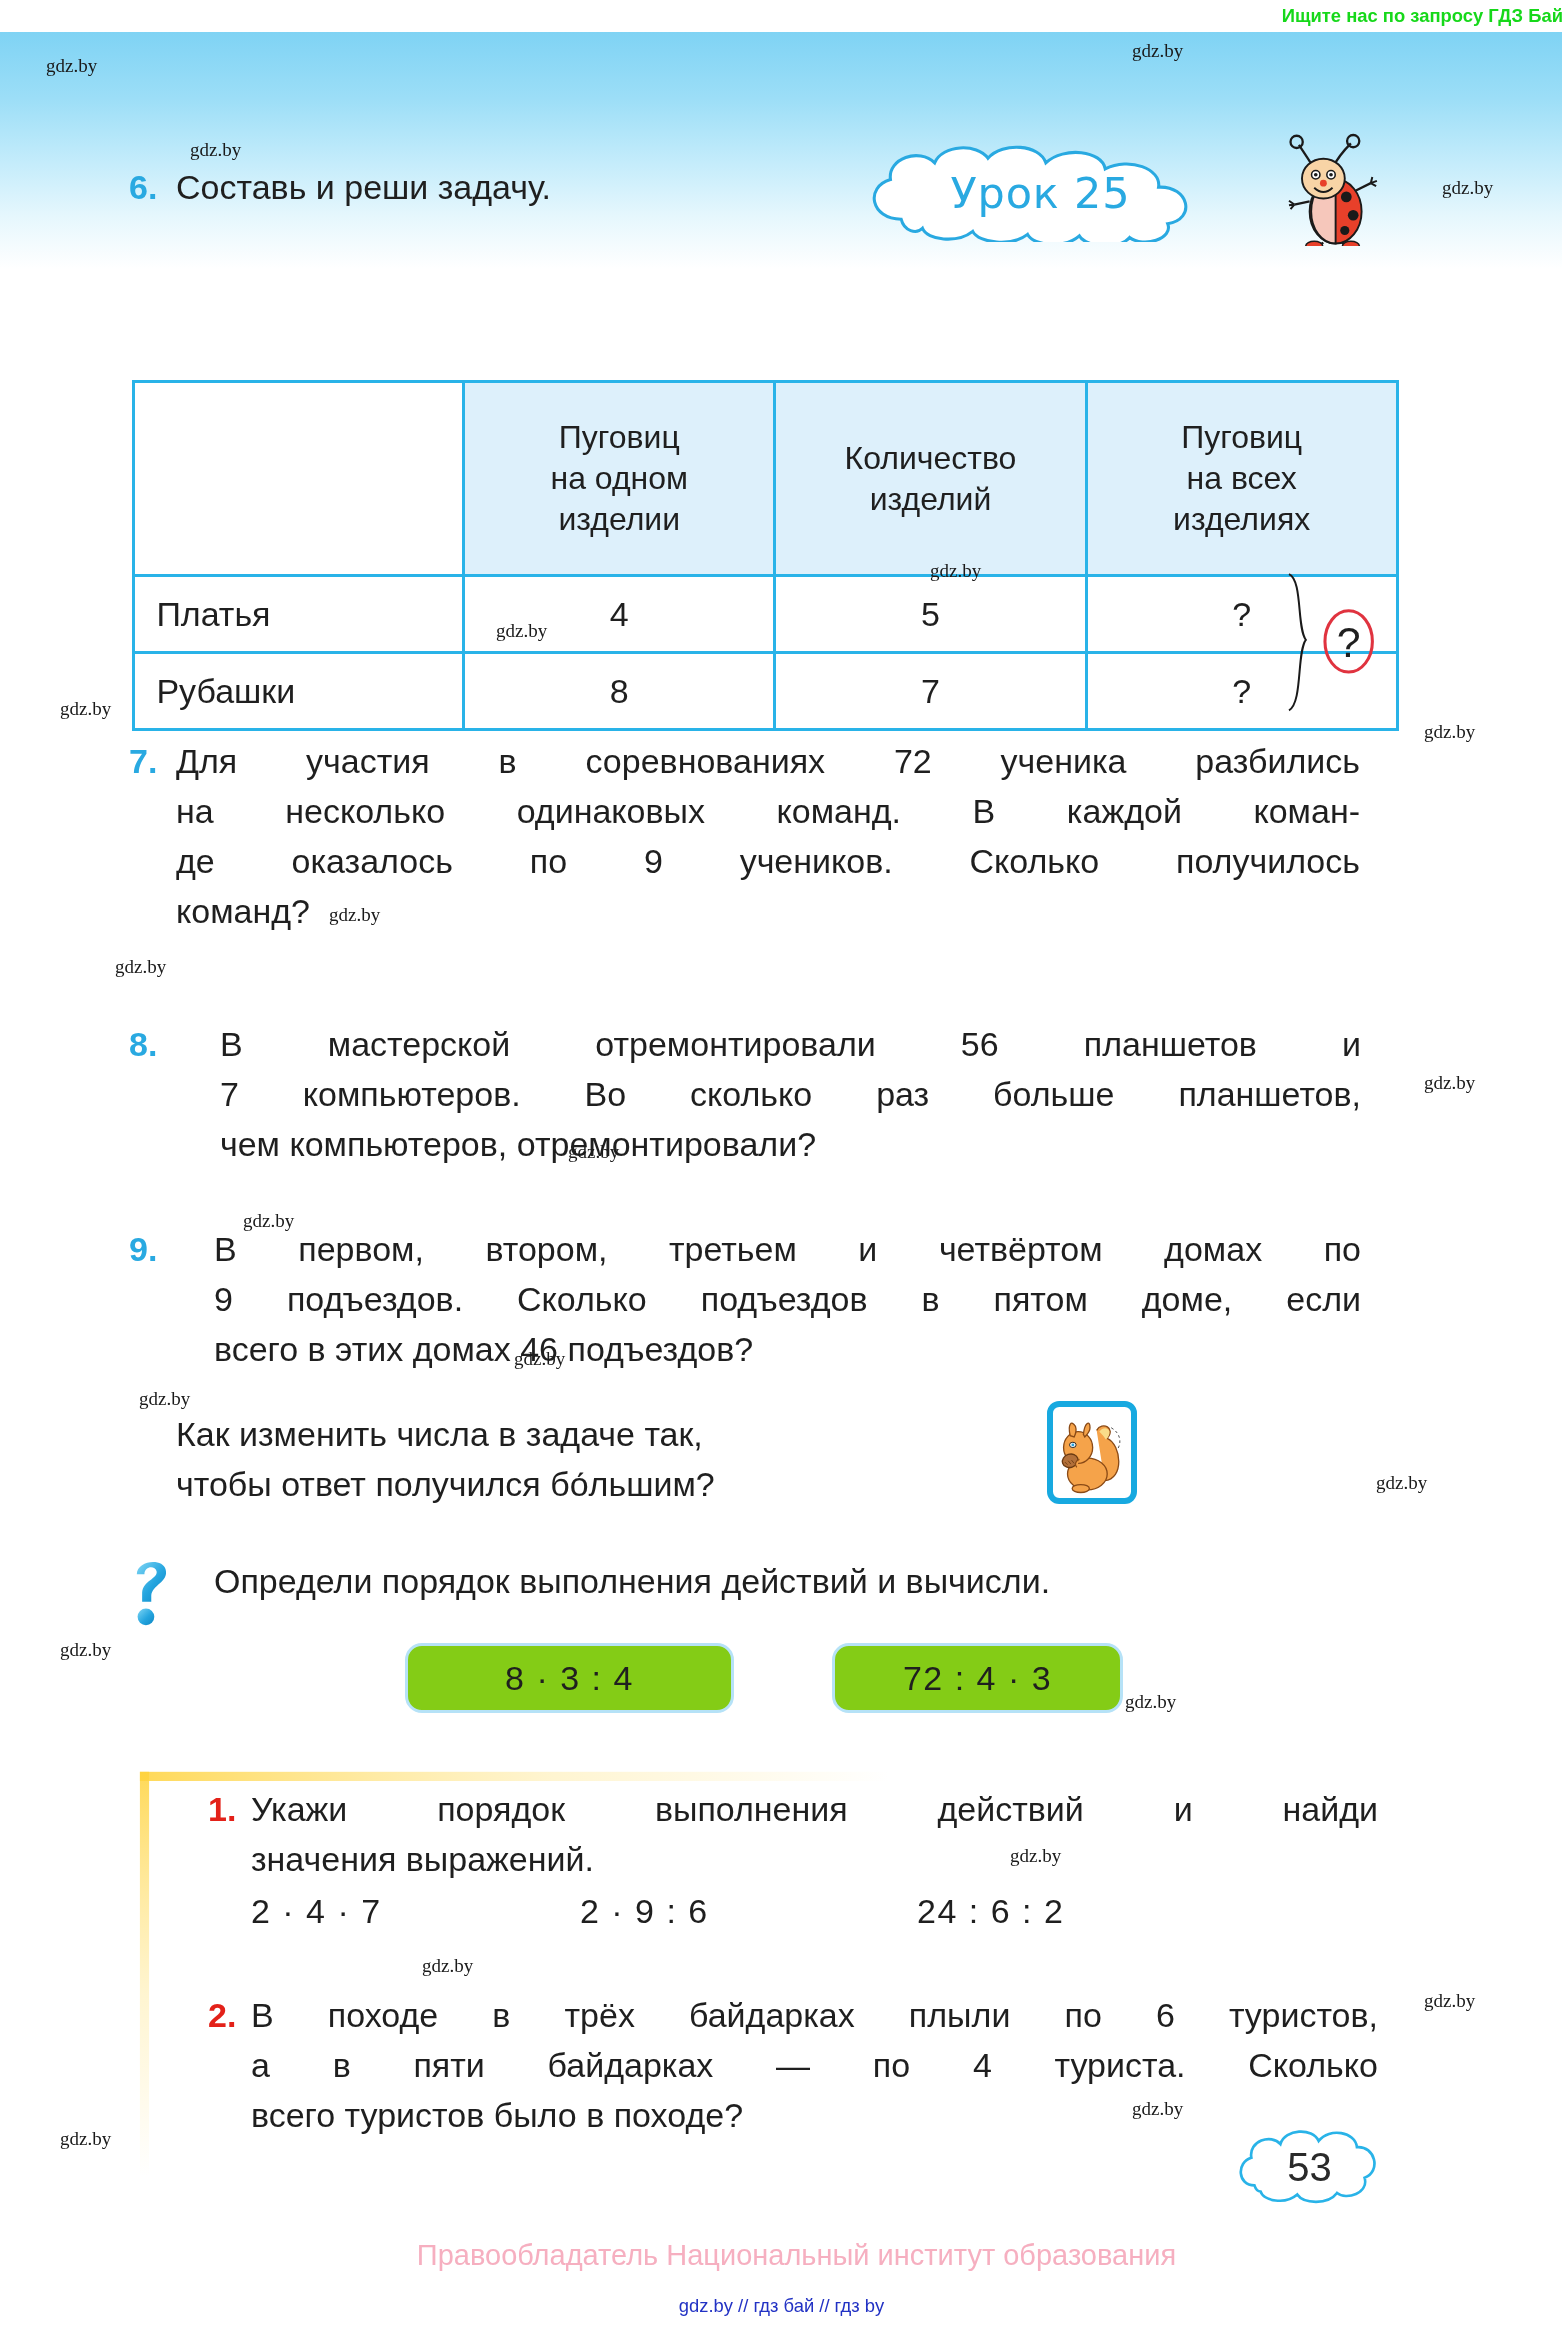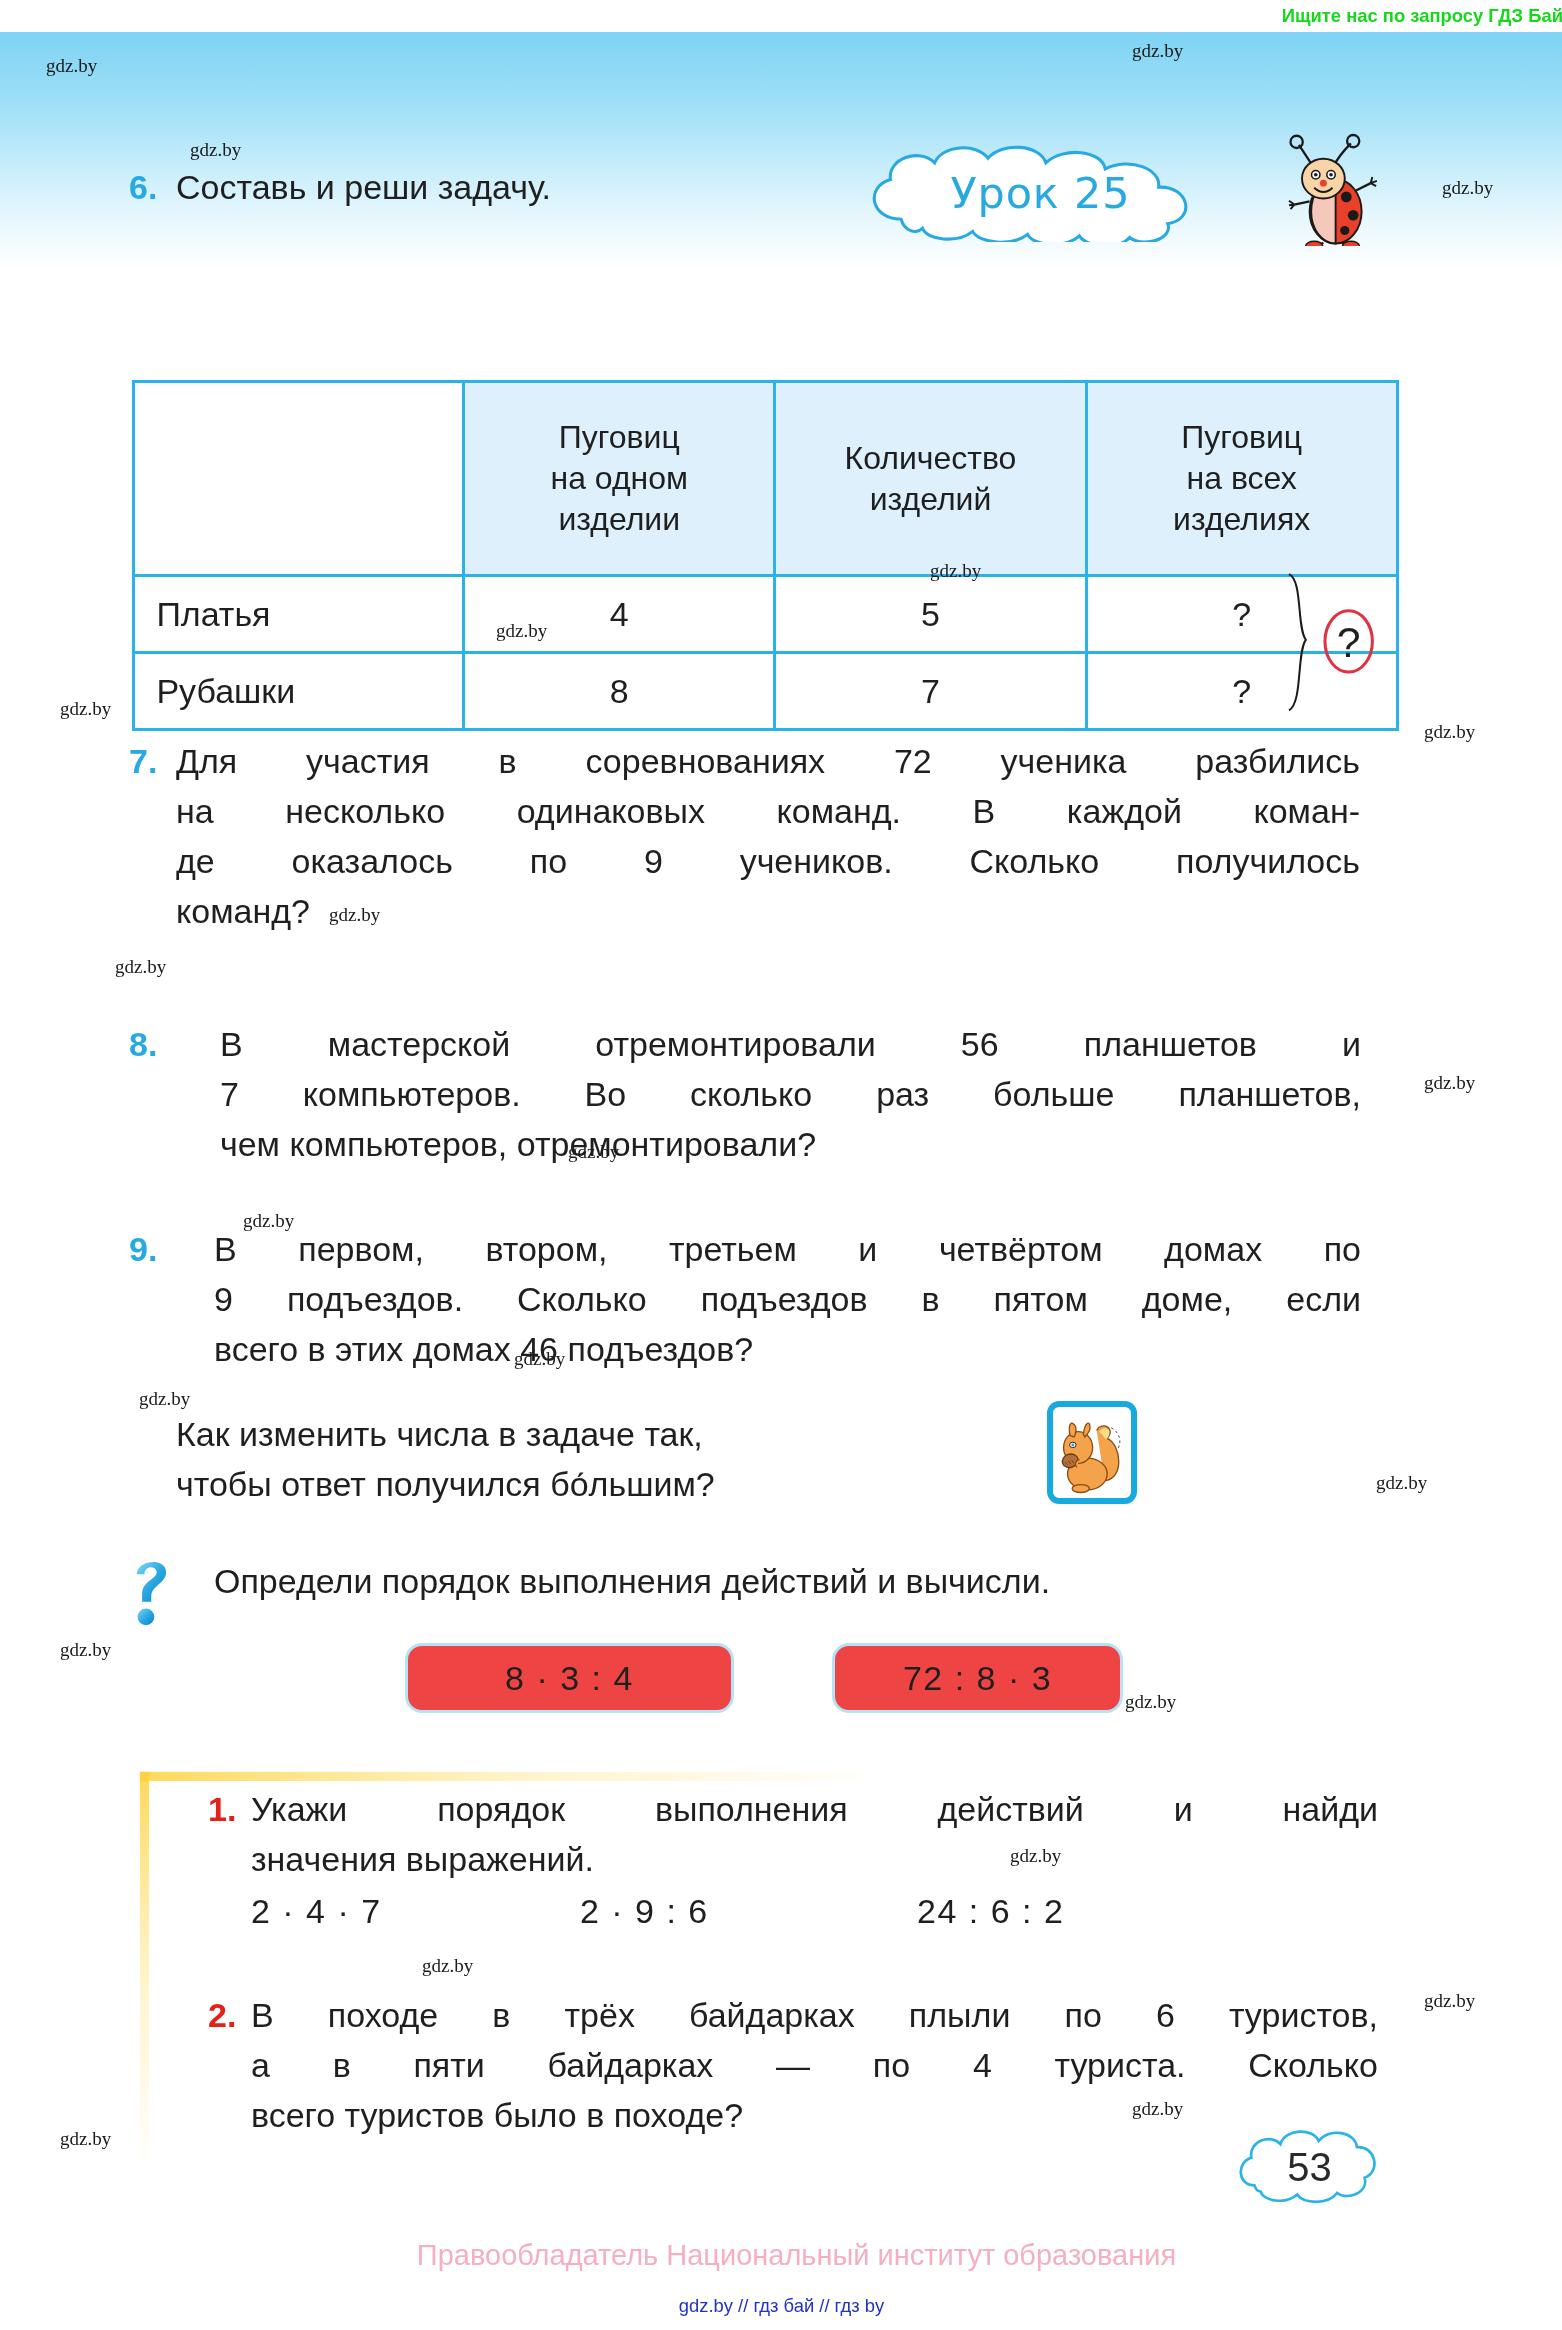--- a/index.html
+++ b/index.html
@@ -210,21 +210,21 @@
     font-family: "Liberation Sans", sans-serif;
     white-space: nowrap;
   }
 
   
   .expr-chip {
     position: absolute;
     box-sizing: border-box;
     border: 3.8px solid #b6e2f7;
     border-radius: 17px;
-    background: #ef4444;
+    background: #84cc16;
     display: flex;
     align-items: center;
     justify-content: center;
     color: #1f1f1f;
     font-size: 34px;
     font-family: "Liberation Sans", sans-serif;
     letter-spacing: 1.5px;
   }
   .chip-1 { left: 405px; top: 1611px; width: 329px; height: 70px; }
   .chip-2 { left: 832px; top: 1611px; width: 291px; height: 70px; }
@@ -510,21 +510,21 @@
           <stop offset="100%" stop-color="#0d86c3"></stop>
         </linearGradient>
       </defs>
       <path d="M10 24 C10 6 44 2 48 18 C52 34 30 38 29 52 L29 60 L17 60 L17 48 C18 32 38 30 36 20 C34 12 20 13 20 24 Z" fill="url(#qg)"></path>
       <circle cx="22" cy="80" r="11" fill="url(#qg)"></circle>
     </svg>
   </div>
   <div class="order-line">Определи порядок выполнения действий и вычисли.</div>
 
   <div class="expr-chip chip-1">8 · 3 : 4</div>
-  <div class="expr-chip chip-2">72 : 8 · 3</div>
+  <div class="expr-chip chip-2">72 : 4 · 3</div>
 
   <div class="wm" style="left:60px;   top:1607px;">gdz.by</div>
   <div class="wm" style="left:1125px; top:1659px;">gdz.by</div>
 
   <div class="hw-frame">
     <svg viewBox="0 0 1020 560" xmlns="http://www.w3.org/2000/svg">
       <defs>
         <linearGradient id="fadeX" x1="0" y1="0" x2="1" y2="0">
           <stop offset="0%" stop-color="#e32119" stop-opacity="1"></stop>
           <stop offset="40%" stop-color="#e32119" stop-opacity="0.75"></stop>

